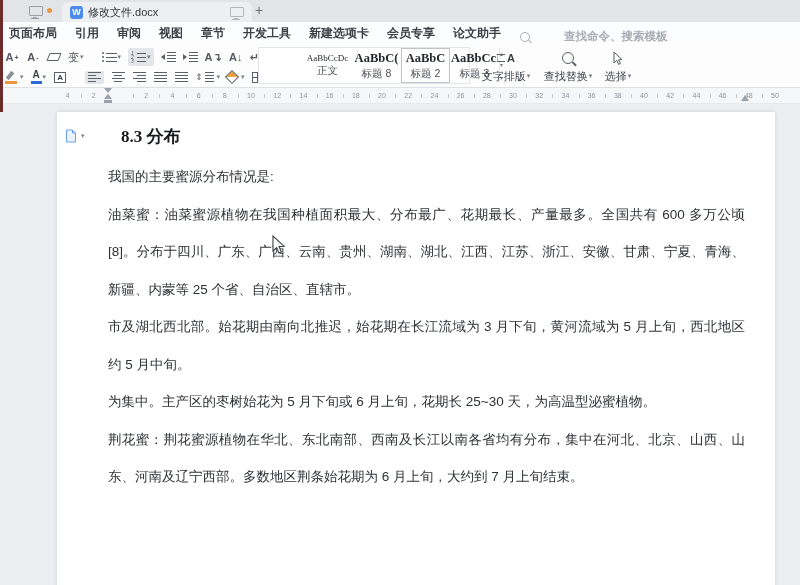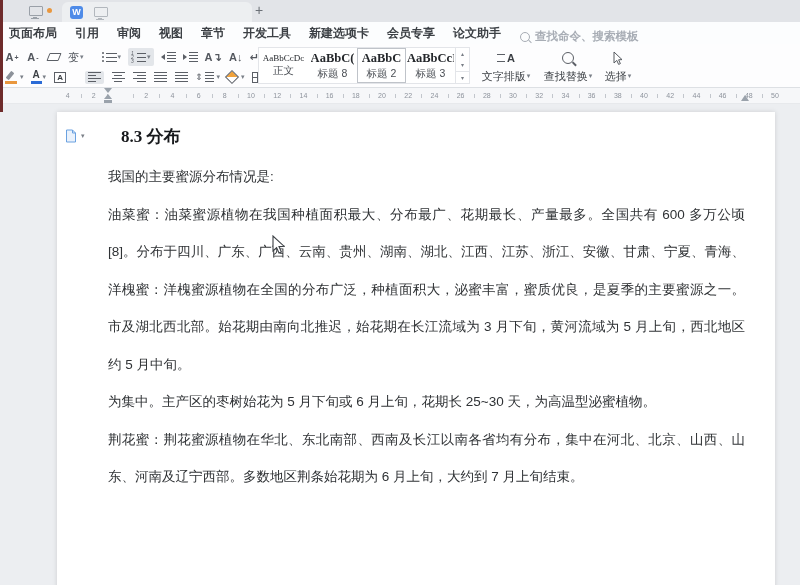--- a/index.html
+++ b/index.html
@@ -19,21 +19,21 @@
   .tab-title{font-size:11px;color:#33373c;white-space:nowrap;overflow:hidden;flex:1;}
   .tab .mon{opacity:.7;margin-left:6px;}
   .plus{position:absolute;left:250px;top:1px;width:18px;height:18px;font-size:14px;color:#6b7077;
         display:flex;align-items:center;justify-content:center;}
   
   .menubar{position:absolute;top:22px;left:0;right:0;height:22px;background:#fcfdfe;display:flex;align-items:flex-end;font-weight:bold;}
   .menu-item{padding:0 9px;font-size:12px;color:#3c4045;line-height:22px;cursor:default;white-space:nowrap;}
   .searchbox{display:flex;align-items:center;margin-left:10px;gap:5px;}
   .smag{width:8px;height:8px;border:1px solid #a8adb5;border-radius:50%;position:relative;}
   .smag:after{content:"";position:absolute;width:4px;height:1px;background:#a8adb5;transform:rotate(45deg);right:-3px;bottom:-1px;}
-  .search-ph{font-size:11.5px;color:#a8adb5;}
+  .search-ph{font-size:11.5px;color:#a8adb5;margin-left:29px;}
   
   .ribbon{position:absolute;top:44px;left:0;right:0;height:44px;background:#fdfdfe;border-bottom:1px solid #dde0e4;box-sizing:border-box;}
   .rrow{position:absolute;left:5px;display:flex;align-items:center;gap:7px;height:18px;}
   .r1{top:4px;} .r2{top:24px;}
   .ric{display:inline-flex;align-items:center;justify-content:center;min-width:14px;height:16px;
        font-size:11px;color:#54585f;font-weight:bold;white-space:nowrap;}
   .ric sup{font-size:7px;margin-left:1px;}
   .crt{font-size:7px;color:#7a7f87;margin-left:1px;line-height:16px;}
   .hlbox{background:#e3e6ea;border-radius:2px;padding:1px 3px;display:inline-flex;align-items:center;}
   .sep{width:4px;}
@@ -111,20 +111,21 @@
 <body>
 
 <div id="app">
   <div class="edge-strip"></div>
 
   <div class="tabbar">
     <span class="mon tb-mon1"></span>
     <span class="dot"></span>
     <div class="tab">
       <span class="wlogo">W</span>
+      <span class="tab-title">修改文件.docx</span>
       <span class="mon"></span>
     </div>
     <span class="plus">+</span>
   </div>
 
   <div class="menubar">
     <div id="menu-items" style="display:flex;">
         <span class="menu-item">页面布局</span>
         <span class="menu-item">引用</span>
         <span class="menu-item">审阅</span>
@@ -291,21 +292,21 @@
           <span class="sh"></span>
           <span class="crt" style="margin-left:4px;">▾</span>
         </span>
       <span class="ric">
           <span class="bd"></span>
           <span class="crt">▾</span>
         </span>
     </div>
 
     <div class="gallery">
-      <div id="style-cards" style="display:flex;flex:1;">
+      <div id="style-cards" style="display:flex;flex:1;margin-left:44px;">
           <div class="scard">
             <div class="sprev">AaBbCcDc</div>
             <div class="slab">正文</div>
           </div>
           <div class="scard h">
             <div class="sprev">AaBbC(</div>
             <div class="slab">标题 8</div>
           </div>
           <div class="scard h sel">
             <div class="sprev">AaBbC</div>
@@ -424,21 +425,21 @@
             <path d="M1.5 1 h6 l3 3 v9 h-9 z" fill="#eaf2fc" stroke="#6aa1e0" stroke-width="1"></path>
             <path d="M7.5 1 v3 h3" fill="none" stroke="#6aa1e0" stroke-width="1"></path>
           </svg>
         <span class="crt">▾</span>
       </div>
       <div class="doc-heading">8.3 分布</div>
       <div class="doc-body" id="doc-body">
           <div class="line">我国的主要蜜源分布情况是:</div>
           <div class="line j">油菜蜜：油菜蜜源植物在我国种植面积最大、分布最广、花期最长、产量最多。全国共有 600 多万公顷</div>
           <div class="line j">[8]。分布于四川、广东、广西、云南、贵州、湖南、湖北、江西、江苏、浙江、安徽、甘肃、宁夏、青海、</div>
-          <div class="line j">洋槐蜜：洋槐蜜源植物在全国的分布广泛，种植面积大，泌蜜丰富，蜜质优良，是夏季的主要蜜源之一。</div>
+          <div class="line">新疆、内蒙等 25 个省、自治区、直辖市。</div>
           <div class="line j">市及湖北西北部。始花期由南向北推迟，始花期在长江流域为 3 月下旬，黄河流域为 5 月上旬，西北地区</div>
           <div class="line">约 5 月中旬。</div>
           <div class="line">为集中。主产区的枣树始花为 5 月下旬或 6 月上旬，花期长 25~30 天，为高温型泌蜜植物。</div>
           <div class="line j">荆花蜜：荆花蜜源植物在华北、东北南部、西南及长江以南各省均有分布，集中在河北、北京、山西、山</div>
           <div class="line">东、河南及辽宁西部。多数地区荆条始花期为 6 月上旬，大约到 7 月上旬结束。</div>
         </div>
     </div>
     <svg class="cursor" width="14" height="20" viewBox="0 0 14 20">
       <path d="M2 1 L2 16 L5.6 12.6 L8 18 L10.4 17 L8 11.6 L13 11.2 Z" fill="#fff" stroke="#3c4045" stroke-width="1.1"></path>
     </svg>

